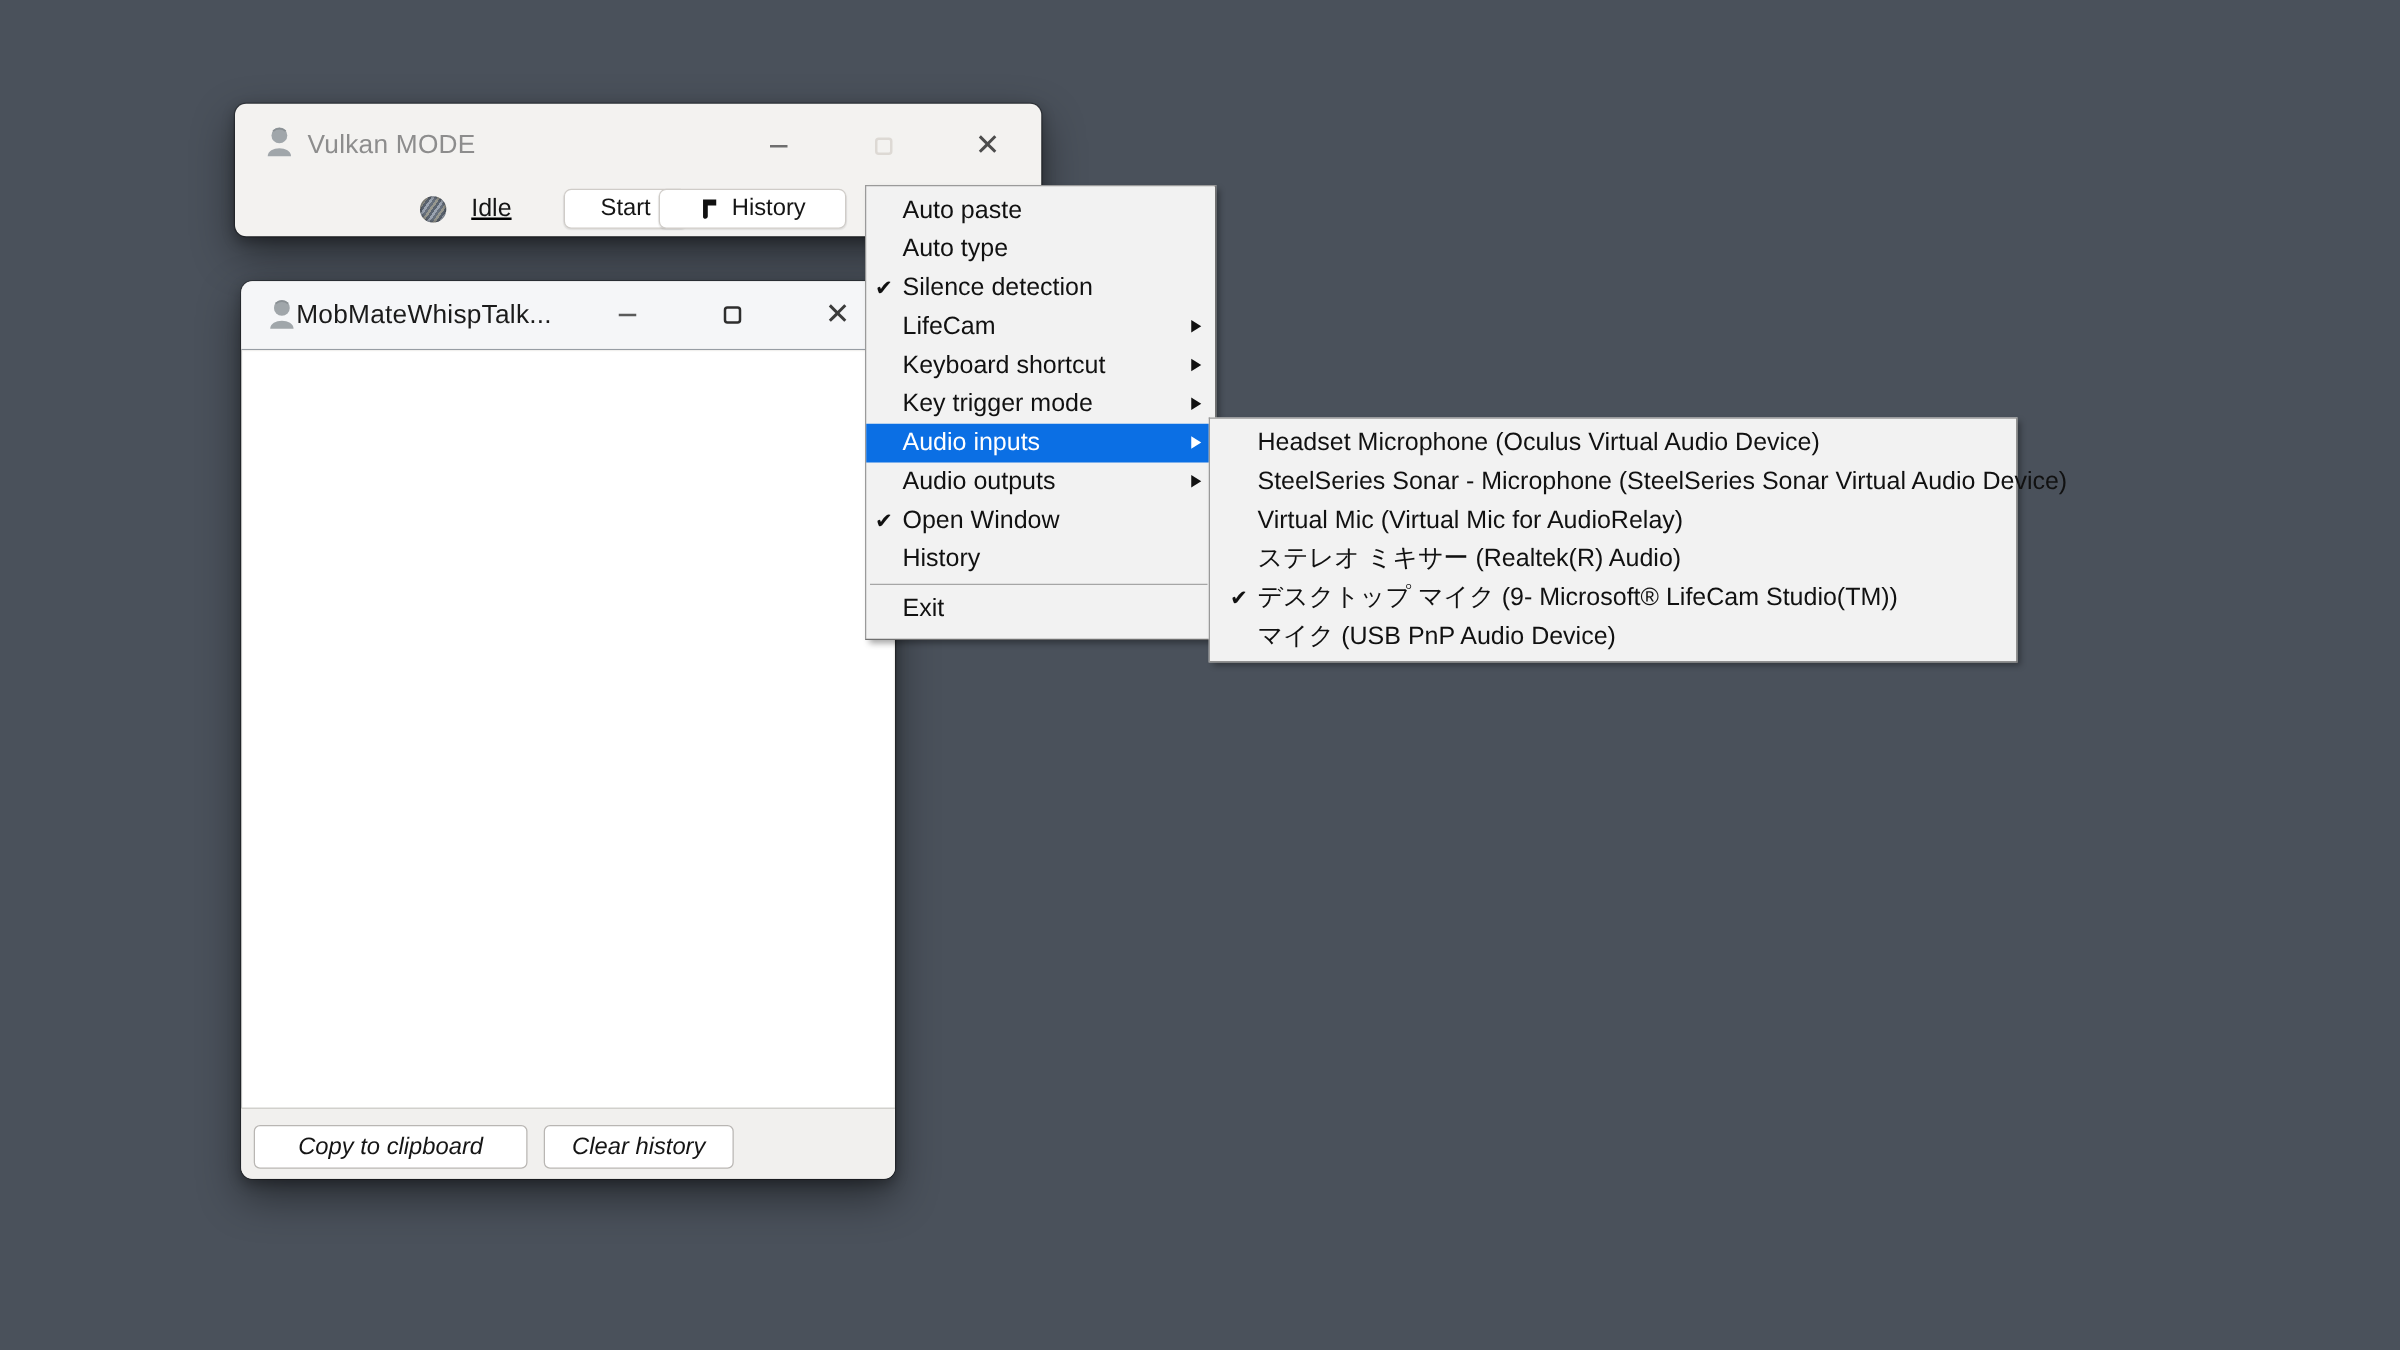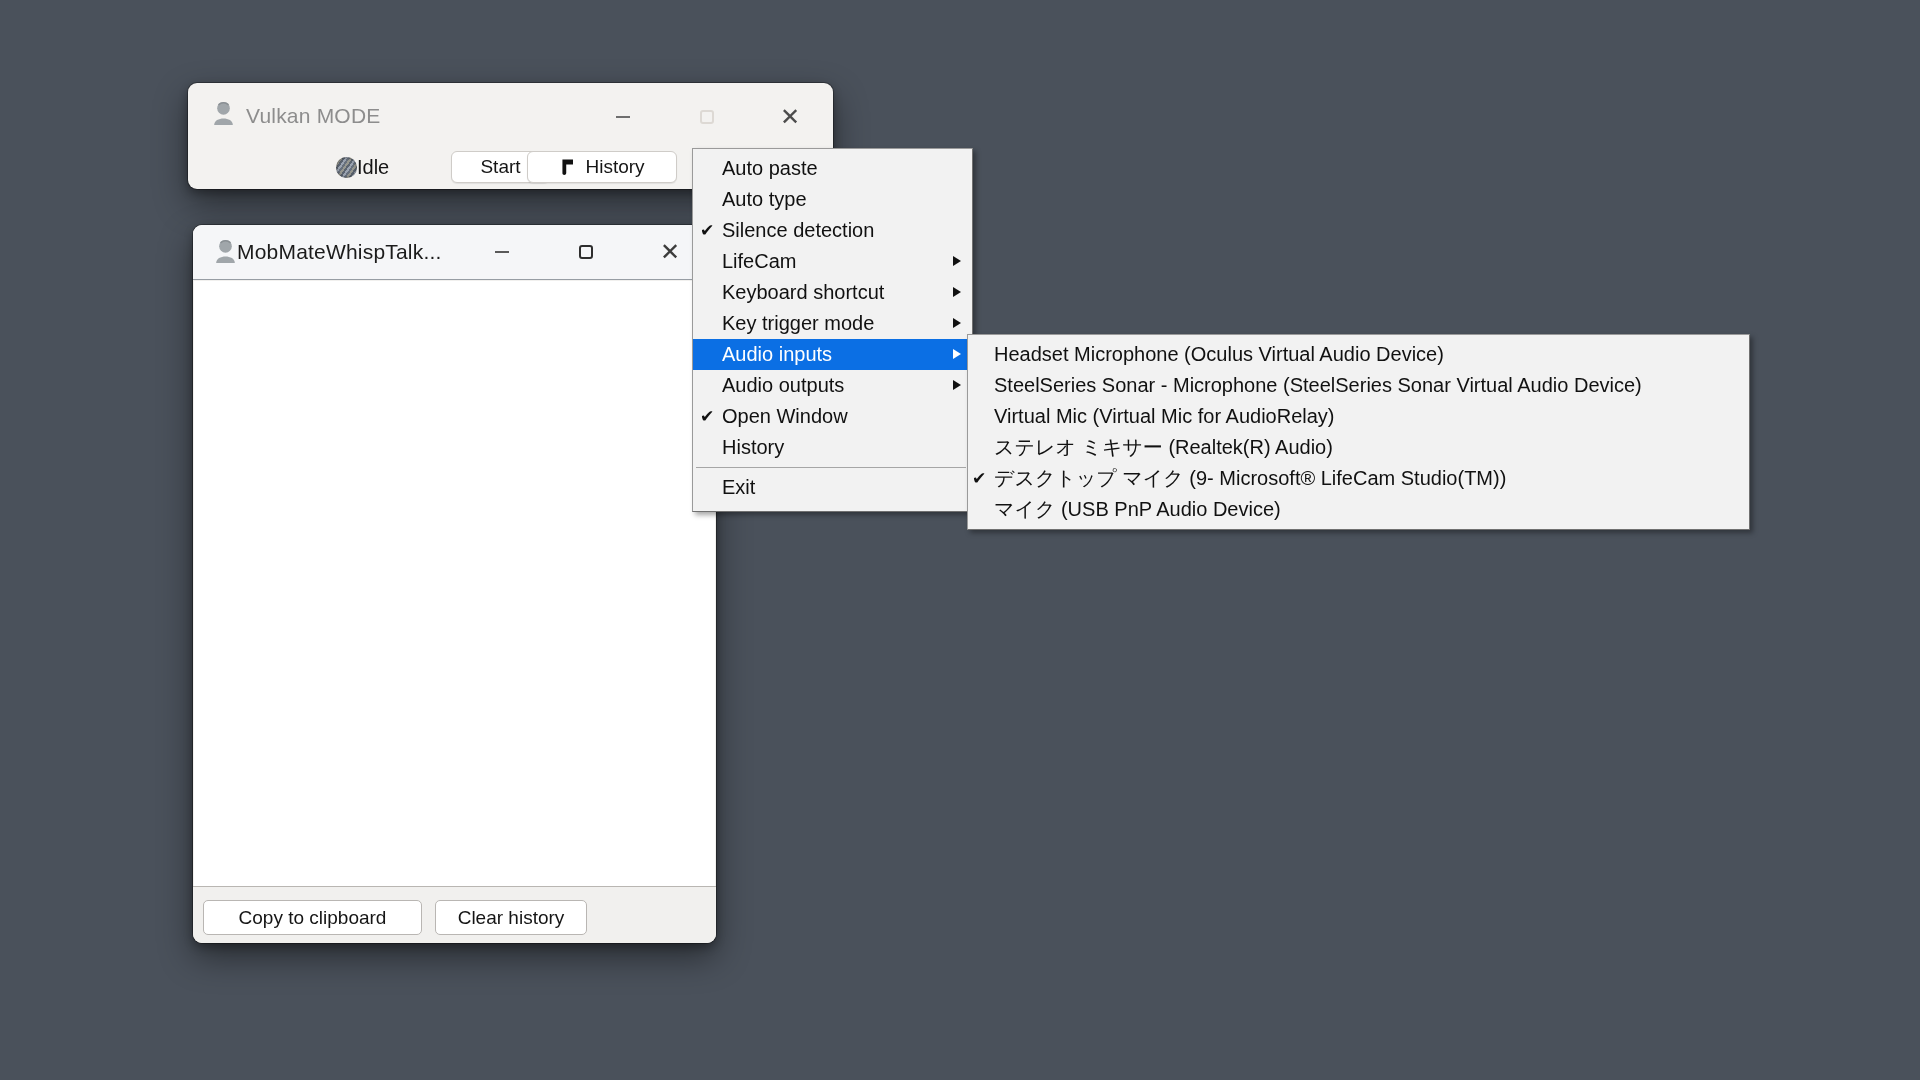--- a/index.html
+++ b/index.html
@@ -17,51 +17,51 @@
   .glyph-min { width:14px; height:2px; background:#5a5a5a; }
   .glyph-max { width:14px; height:14px; border:2px solid #2e2e2e; border-radius:3px; }
   .glyph-max.disabled { border-color:#ddd9d4; }
   .glyph-close { font-size:24px; color:#3c3c3c; line-height:1; font-weight:400; }
 
   
   .win-vulkan { left:188px; top:83px; width:645px; height:106px; background:#f3f2f0;padding-left:36px; }
   .win-vulkan .win-title { left:58px; top:21px; color:#8d8d8d; }
   .win-vulkan .app-icon { left:24px; top:17px; }
   .win-vulkan .glyph-close { color:#4c4c4c; }
-  .status-group { position:absolute; left:148px; top:68px; height:32px; display:flex; align-items:center; gap:0; }
+  .status-group { position:absolute; left:148px; top:68px; height:32px; display:flex; align-items:center; gap:20px;text-decoration:underline; }
   .status-dot { width:21px; height:21px; border-radius:50%;
      background:repeating-linear-gradient(125deg,#9aa3b0 0 2px,#67707c 2px 4px,#96978f 4px 6px,#5b6470 6px 8px);
      box-shadow:inset 0 0 3px rgba(0,0,0,.55); }
   .status-label { font-size:20px; color:#151515; }
   .tool-btn { position:absolute; top:68px; height:32px; background:#ffffff; border:1px solid #cfccc8;
      border-radius:6px; font-size:19px; color:#151515; display:flex; align-items:center; justify-content:center;
      gap:9px; box-shadow:0 1px 1px rgba(0,0,0,.08); }
   .btn-start { left:225px; width:99px;margin-left:38px; }
   .btn-history { left:339px; width:150px; }
 
   
   .win-mobmate { left:193px; top:225px; width:523px; height:718px; background:#f1f0ee; }
   .win-mobmate .titlebar { height:55px; background:#f5f6f8; border-radius:9px 9px 0 0; border-bottom:1px solid #979da4; }
   .win-mobmate .app-icon { left:21px; top:13px; }
   .win-mobmate .win-title { left:44px; top:15px; color:#1b1b1b; }
   .win-mobmate .cap-btn { top:10px; }
   .history-area { position:absolute; left:1px; right:1px; top:56px; bottom:57px; background:#ffffff; }
   .footer-bar { position:absolute; left:0; right:0; bottom:0; height:57px; background:#f1f0ee;
      border-top:1px solid #b9b6b2; border-radius:0 0 9px 9px; }
   .footer-btn { position:absolute; top:13px; height:35px; background:#ffffff; border:1px solid #b9b6b3;
-     border-radius:5px; font-size:19px; color:#151515; display:flex; align-items:center; justify-content:center; }
+     border-radius:5px; font-size:19px; color:#151515; display:flex; align-items:center; justify-content:center;font-style:italic; }
   .btn-copy { left:10px; width:219px; }
   .btn-clear { left:242px; width:152px; }
 
   
   .menu { position:absolute; background:#f2f2f2; border:1px solid #9a9a9a;
           border-right-color:#707070; border-bottom-color:#707070;
           box-shadow:3px 3px 5px rgba(0,0,0,.35); }
   .ctx-menu { left:692px; top:148px; width:281px; padding:4px 0 8px 0; z-index:50; }
-  .sub-menu { left:967px; top:334px; width:783px; padding:4px 0; z-index:60; }
+  .sub-menu { left:967px; top:334px; width:647px; padding:4px 12px; z-index:60; }
   .mi { position:relative; height:31px; line-height:31px; font-size:20px; color:#111; padding-left:29px;
         white-space:nowrap; }
   .sub-menu .mi { padding-left:26px; }
   .mi.hl { background:#0b6fe4; color:#ffffff; }
   .chk { position:absolute; left:7px; top:0; width:20px; font-size:17px; font-weight:bold; color:#111; }
   .sub-menu .chk { left:4px; }
   .arr { position:absolute; right:11px; top:10px; width:0; height:0;
          border-left:8px solid #111; border-top:5.5px solid transparent; border-bottom:5.5px solid transparent; }
   .mi.hl .arr { border-left-color:#ffffff; }
   .menu-sep { border-top:1px solid #a6a6a6; margin:4px 6px 4px 3px; }

